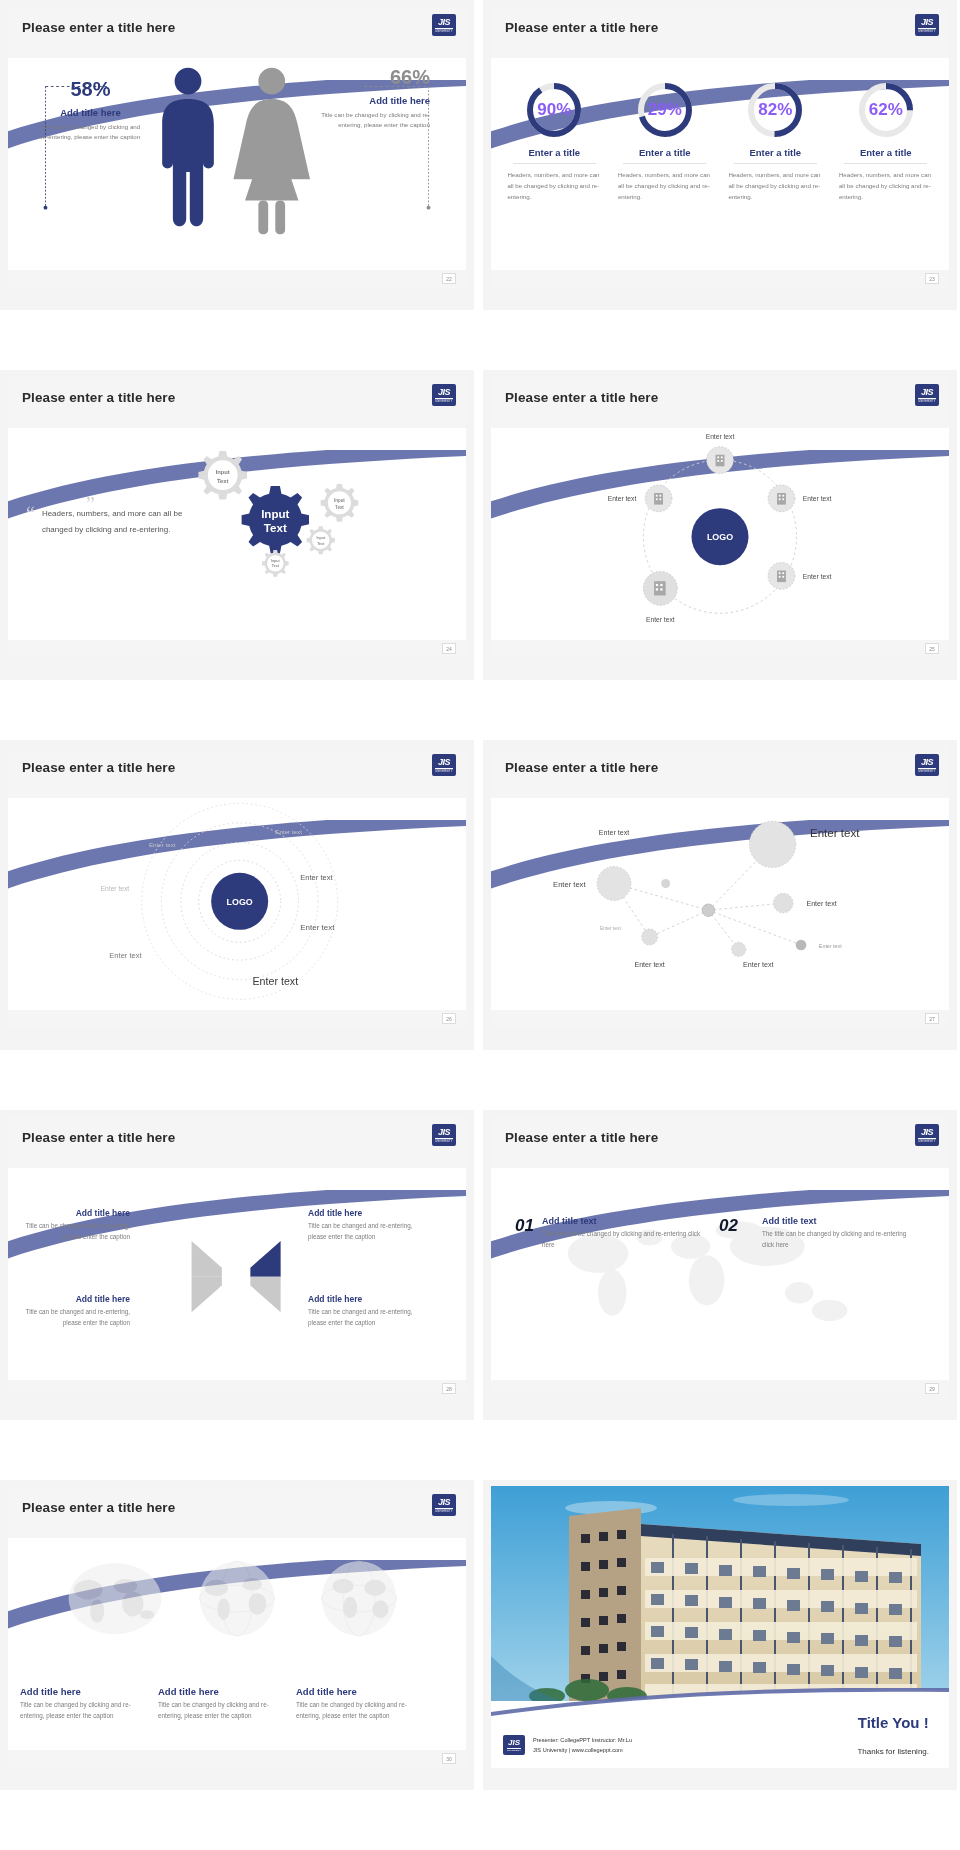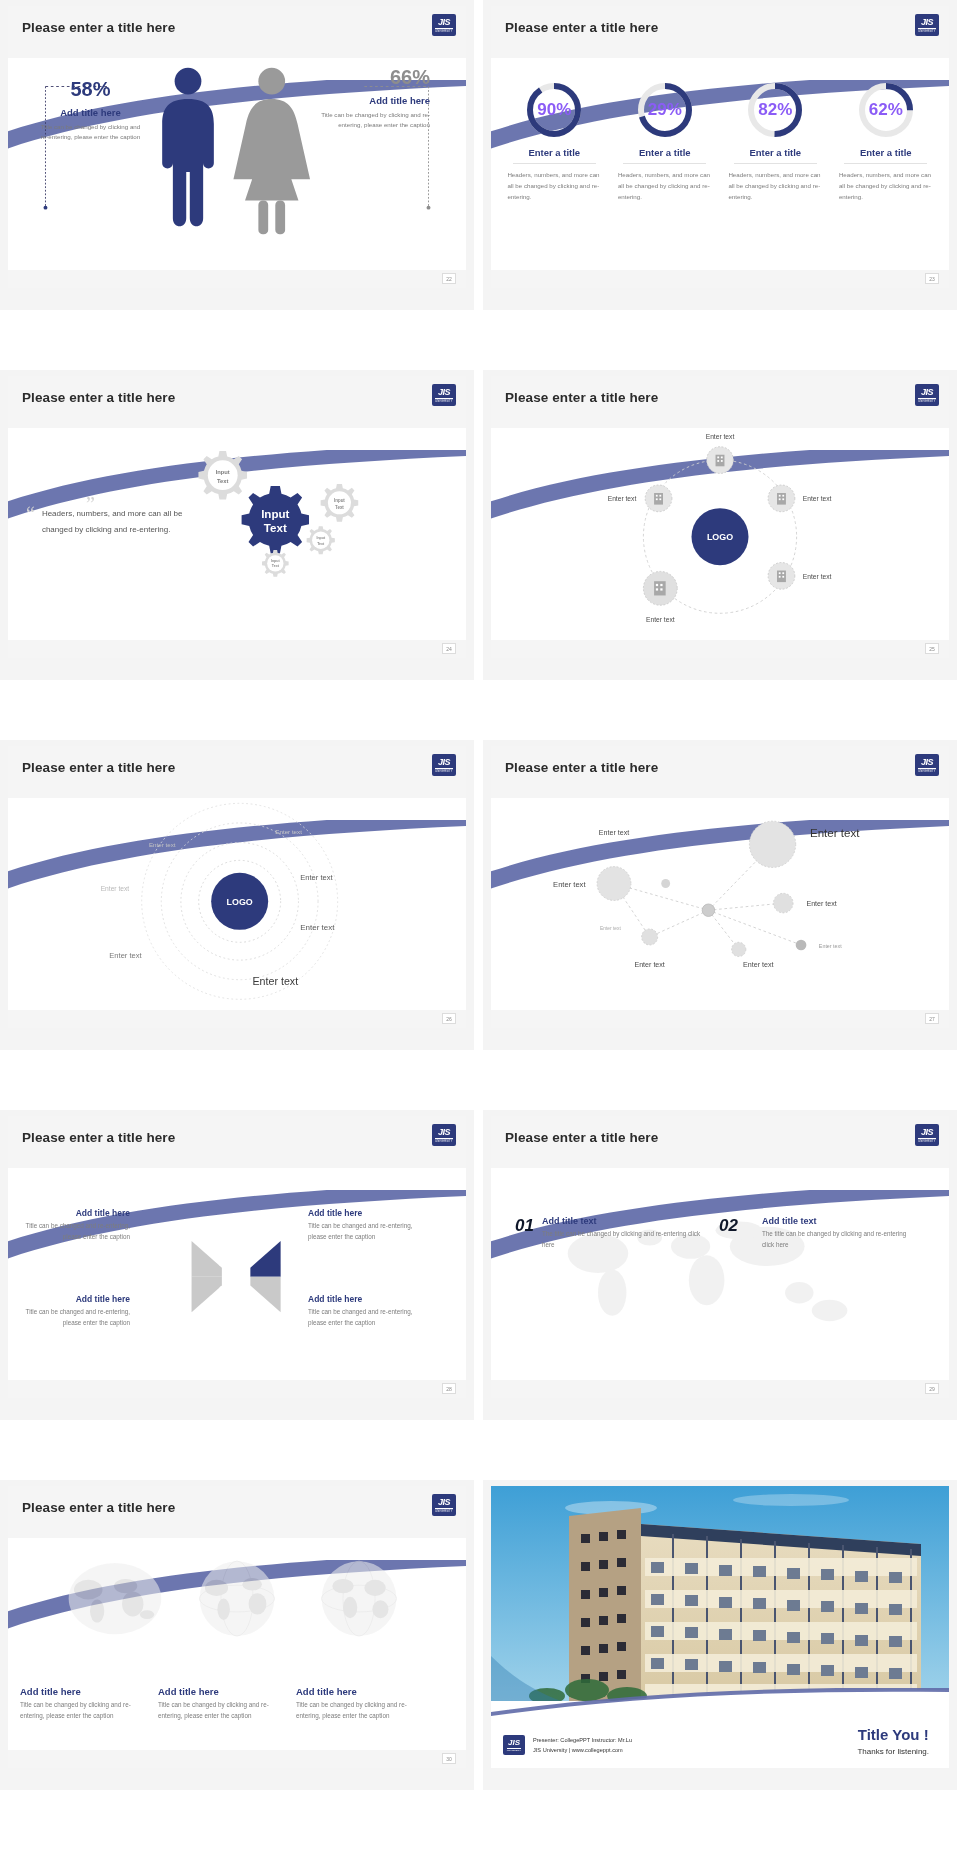--- a/index.html
+++ b/index.html
@@ -81,21 +81,21 @@
   .dg-label-lg { font-size:12px; fill:#3a3a3a; }
   .logo-circle-txt { font-size:10px; fill:#fff; font-weight:bold; text-anchor:middle; }
   
   .col-txt { font-size:8.5px; font-weight:bold; color:#2d3a7c; }
   .col-sub { font-size:6.3px; color:#7d7d7d; line-height:1.7; margin-top:3px; }
   
   .num { font-size:17px; font-weight:bold; font-style:italic; color:#0f172a; }
   
   .photo { position:absolute; left:0; right:0; top:0; height:215px; overflow:hidden; }
   .thanks-big { font-size:15px; font-weight:bold; color:#2d3a7c; }
-  .thanks-sm { font-size:8px; color:#333; margin-top:4px; }
+  .thanks-sm { font-size:8px; color:#333; margin-top:16px; }
   .presenter { font-size:5.6px; color:#333; line-height:1.9; }
 </style>
 </head>
 <body>
 
 <div class="deck">
 
   <div class="slide">
     <div class="slide-inner">
       <div class="title">Please enter a title here</div>

